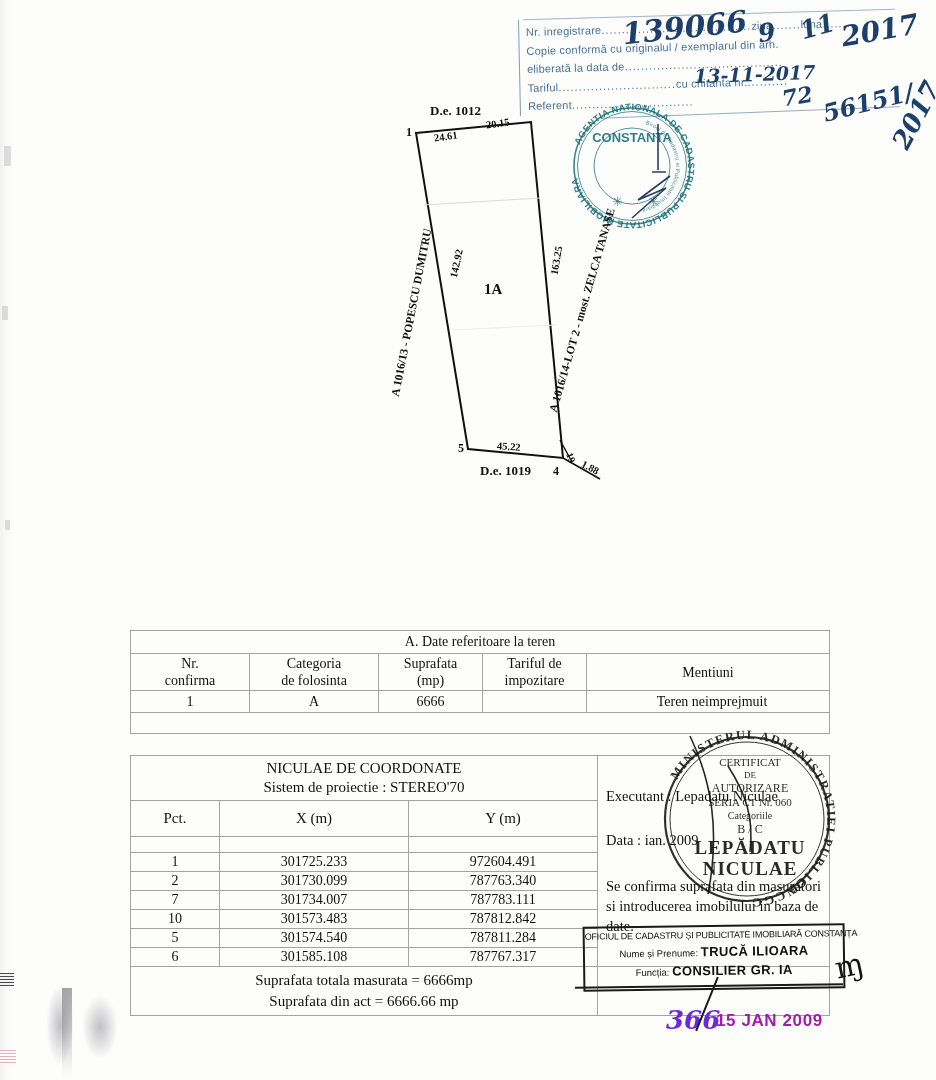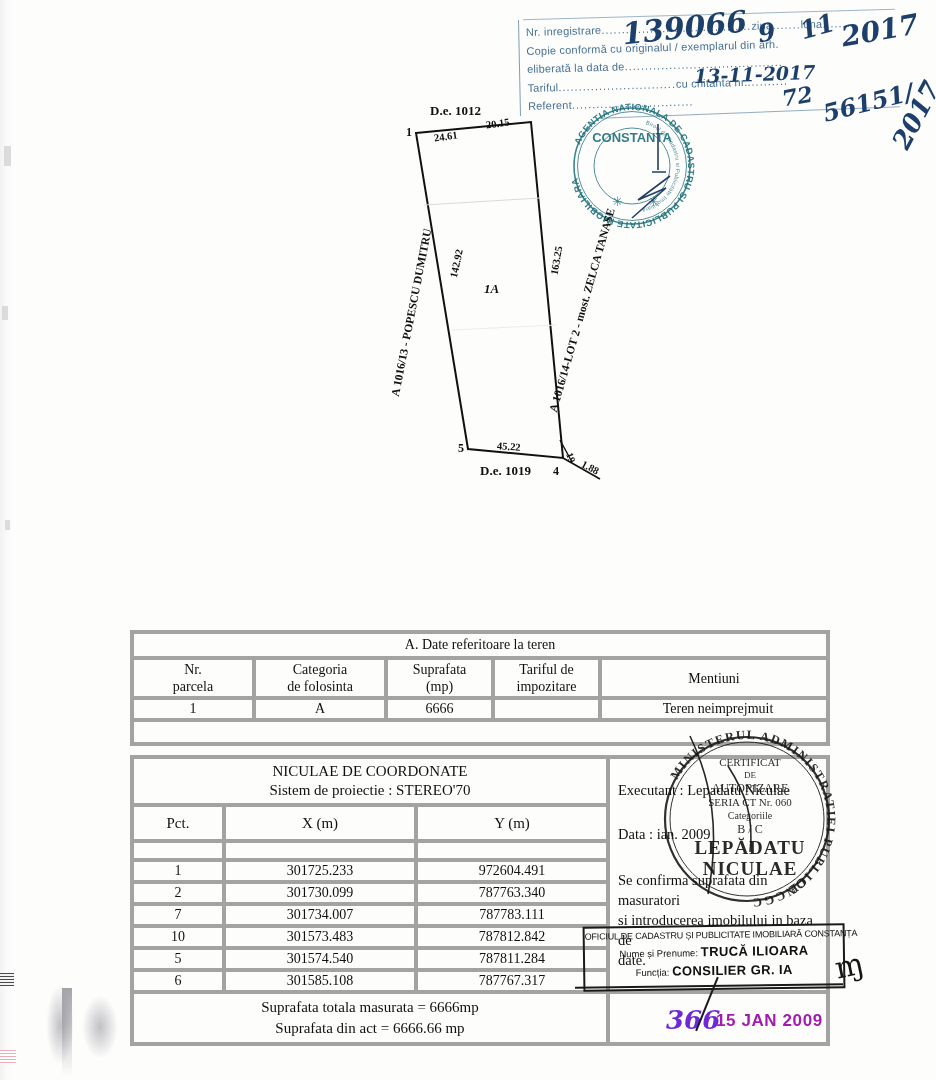--- a/index.html
+++ b/index.html
@@ -118,21 +118,21 @@
     position: absolute;
     font-family: "Liberation Serif", serif;
     font-weight: bold;
     white-space: nowrap;
   }
   .lbl-de1012  { left: 430px; top: 103px; font-size: 13px; }
   .lbl-de1019  { left: 480px; top: 463px; font-size: 13px; }
   .lbl-v1      { left: 406px; top: 125px; font-size: 12px; }
   .lbl-v5      { left: 458px; top: 441px; font-size: 12px; }
   .lbl-v4      { left: 553px; top: 464px; font-size: 12px; }
-  .lbl-1a      { left: 484px; top: 281px; font-size: 13px; font-style: italic; }
+  .lbl-1a      { left: 484px; top: 281px; font-size: 15px; }
 
   .dim {
     position: absolute;
     font-family: "Liberation Serif", serif;
     font-size: 10.5px;
     font-weight: bold;
     white-space: nowrap;
   }
   .dim-2461 { left: 434px; top: 131px; transform: rotate(-8deg); }
   .dim-2015 { left: 486px; top: 118px; transform: rotate(-8deg); }
@@ -155,21 +155,21 @@
 
   
   .tbl {
     position: absolute;
     border-collapse: collapse;
     font-family: "Liberation Serif", serif;
     font-size: 14px;
     background: transparent;
   }
   .tbl td, .tbl th {
-    border: 4px solid #a3a3a3;
+    border: 1px solid #a3a3a3;
     padding: 1px 4px;
     font-weight: normal;
     text-align: center;
     vertical-align: middle;
   }
   .tbl-a {
     left: 130px;
     top: 630px;
     width: 700px;
   }
@@ -396,21 +396,21 @@
   <div class="side-label side-right">A 1016/14-LOT 2 - most. ZELCA TANASE</div>
 
   <table class="tbl tbl-a">
     <tbody>
         <tr>
       <td class="title-cell" colspan="5">A. Date referitoare la teren</td>
     </tr>
     <tr class="hdr">
       <td style="width:110px">
         <span>Nr.</span><br>
-        <span>parcela</span>
+        <span>confirma</span>
       </td>
       <td style="width:120px">
         <span>Categoria</span><br>
         <span>de folosinta</span>
       </td>
       <td style="width:95px">
         <span>Suprafata</span><br>
         <span>(mp)</span>
       </td>
       <td style="width:95px">

